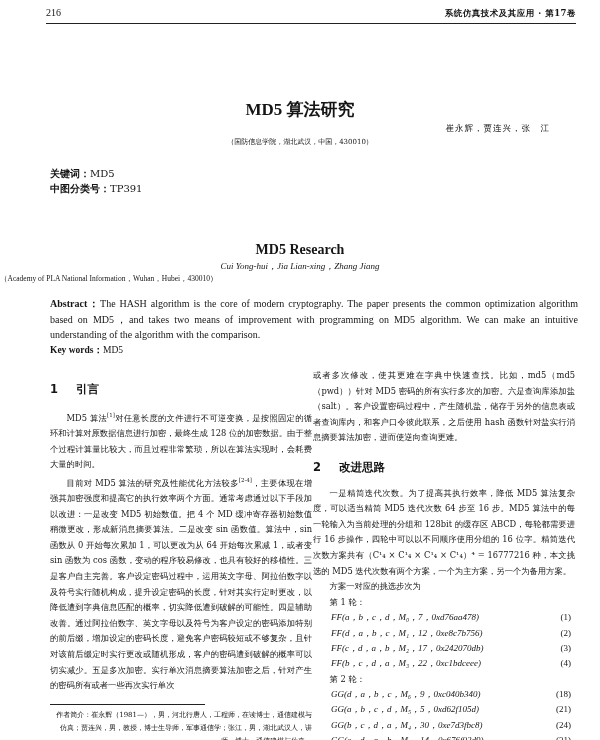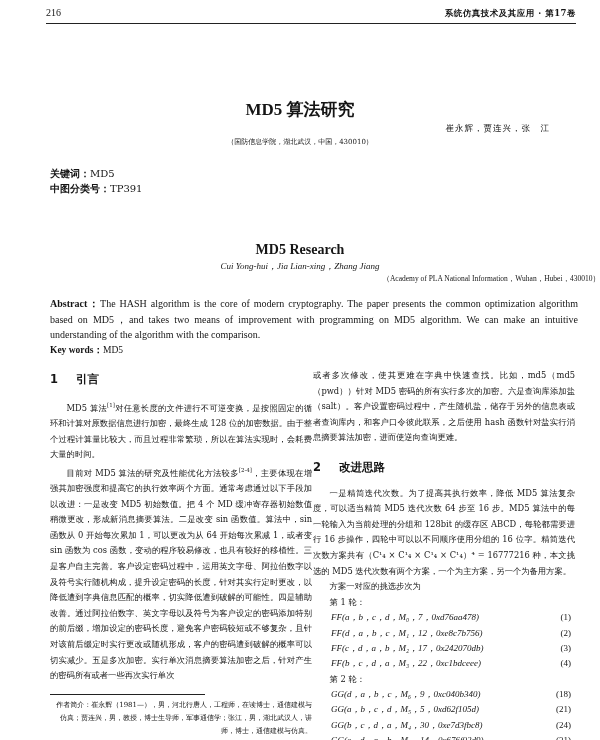--- a/index.html
+++ b/index.html
@@ -14,32 +14,32 @@
   .authors-cn { position: absolute; left: 0; width: 550px; top: 123px; text-align: right; font-size: 8.5px; letter-spacing: 1px; }
   .affil-cn { position: absolute; left: 0; width: 600px; top: 137px; text-align: center; font-size: 7px; }
 
   .abstract-cn { position: absolute; left: 50px; top: 166px; width: 528px; font-size: 8.4px; line-height: 15px; }
   .abstract-cn .lbl { font-weight: bold; font-family: "DejaVu Sans", sans-serif; }
   .kw-line { font-size: 10px; line-height: 15px; }
   .kw-line .lbl { font-weight: bold; font-family: "DejaVu Sans", sans-serif; }
 
   .title-en { position: absolute; left: 0; width: 600px; top: 242px; text-align: center; font-size: 14px; font-weight: bold; font-family: "Liberation Serif", serif; }
   .authors-en { position: absolute; left: 0; width: 600px; top: 260px; text-align: center; font-size: 9px; font-style: italic; font-family: "Liberation Serif", serif; }
-  .affil-en { position: absolute; left: 0; width: 600px; top: 274px; text-align: right; font-size: 7.5px; font-family: "Liberation Serif", serif; }
+  .affil-en { position: absolute; left: 0; width: 600px; top: 274px; text-align: left; font-size: 7.5px; font-family: "Liberation Serif", serif; }
 
   .abstract-en { position: absolute; left: 50px; top: 296px; width: 528px; font-size: 10px; line-height: 15.5px; font-family: "Liberation Serif", serif; text-align: justify; }
   .abstract-en .lbl { font-weight: bold; }
   .kw-en { font-family: "Liberation Serif", serif; font-size: 9.5px; }
   .kw-en .lbl { font-weight: bold; }
 
   .col { position: absolute; top: 368px; width: 262px; font-size: 8.3px; line-height: 15.6px; }
   .col-left { left: 50px; }
   .col-right { left: 313px; }
 
-  .sec-head { font-size: 11.5px; font-weight: bold; font-family: "DejaVu Sans", sans-serif; margin: 4px 0 10px 0; }
+  .sec-head { font-size: 11.5px; font-weight: bold; font-family: "DejaVu Sans", sans-serif; margin: 14px 0 10px 0; }
   .sec-head .num { margin-right: 18px; }
   .para { text-indent: 2em; text-align: justify; }
   .para.noind { text-indent: 0; }
   sup { font-size: 5.5px; }
 
   .footnote-rule { width: 155px; border-top: 1px solid #222; margin-top: 10px; margin-bottom: 4px; }
   .footnote { font-size: 7px; line-height: 13px; text-align: right; }
 
   .formula-row { display: flex; justify-content: space-between; font-style: italic; font-family: "Liberation Serif", serif; font-size: 9px; line-height: 15.3px; padding-left: 2em; padding-right: 4px; }
   .formula-row .eqn { font-style: normal; }

